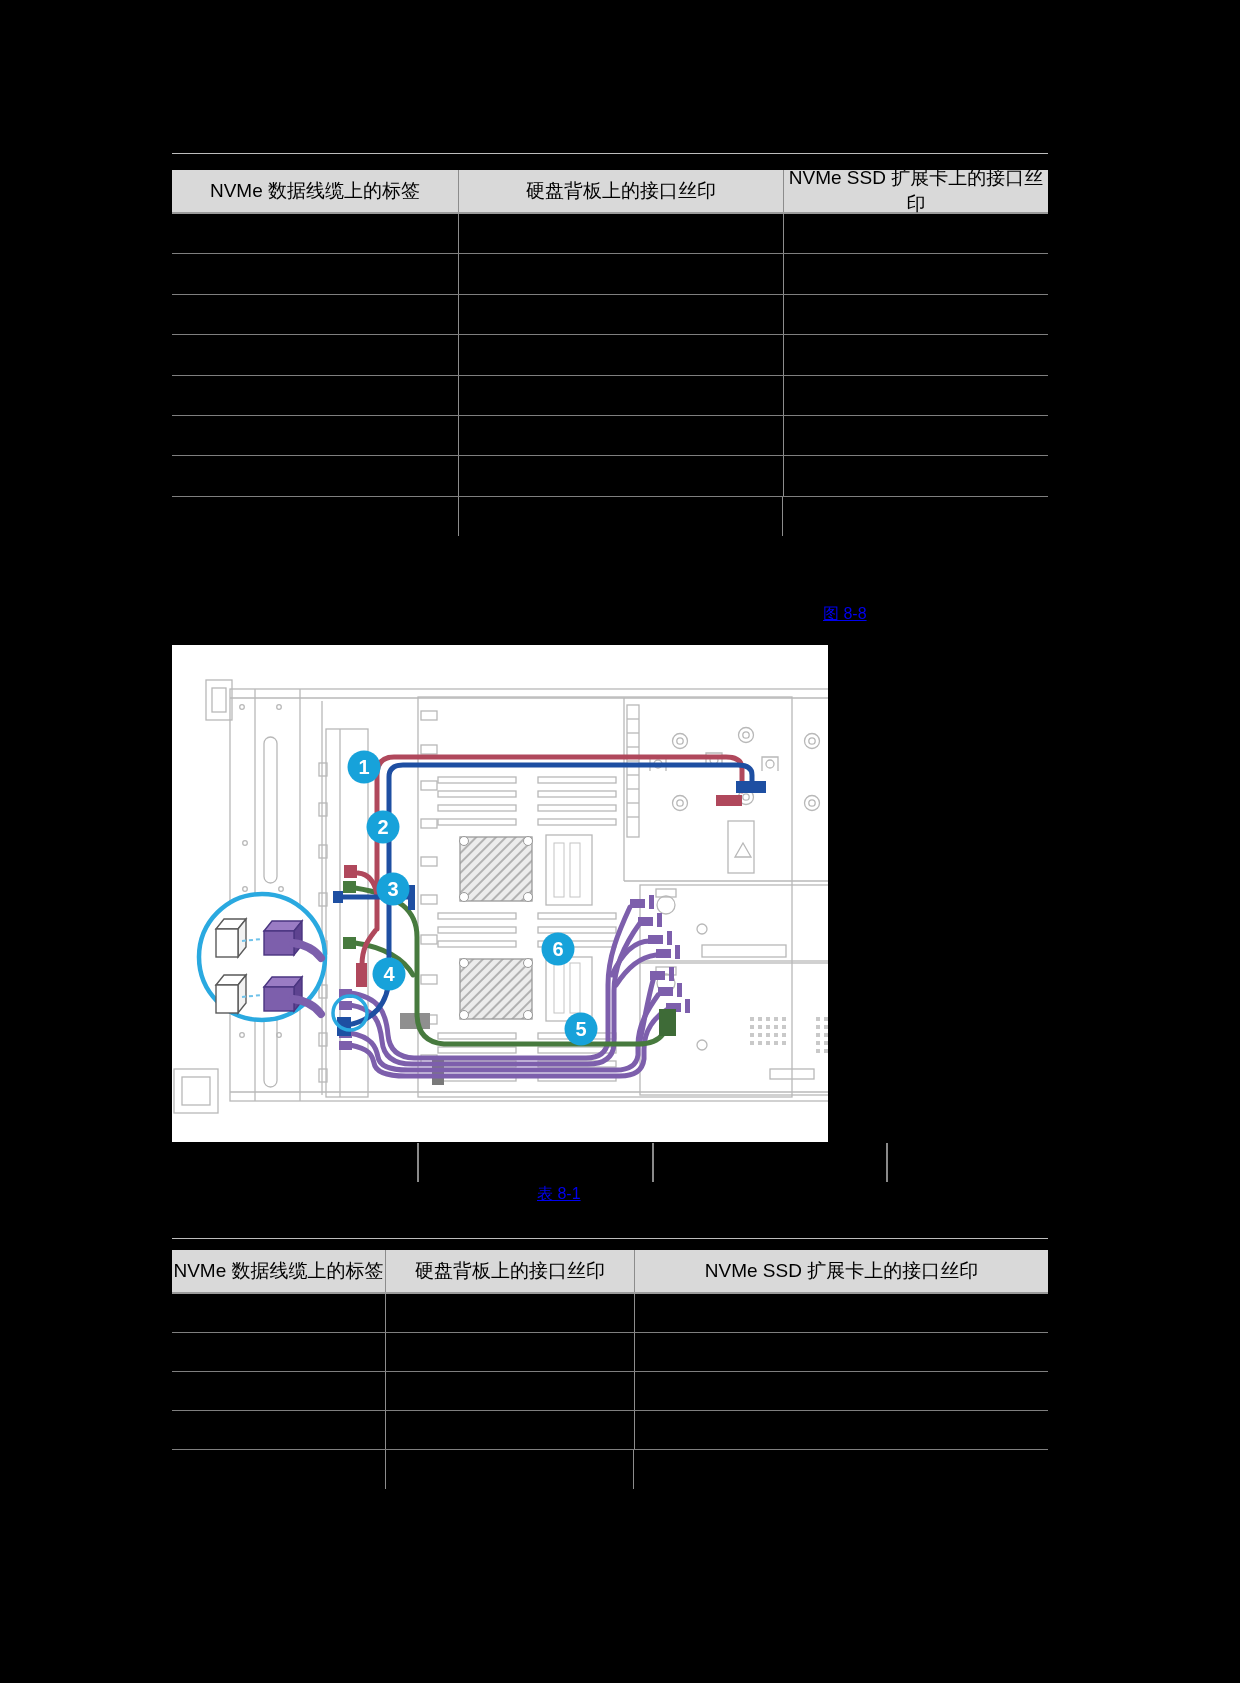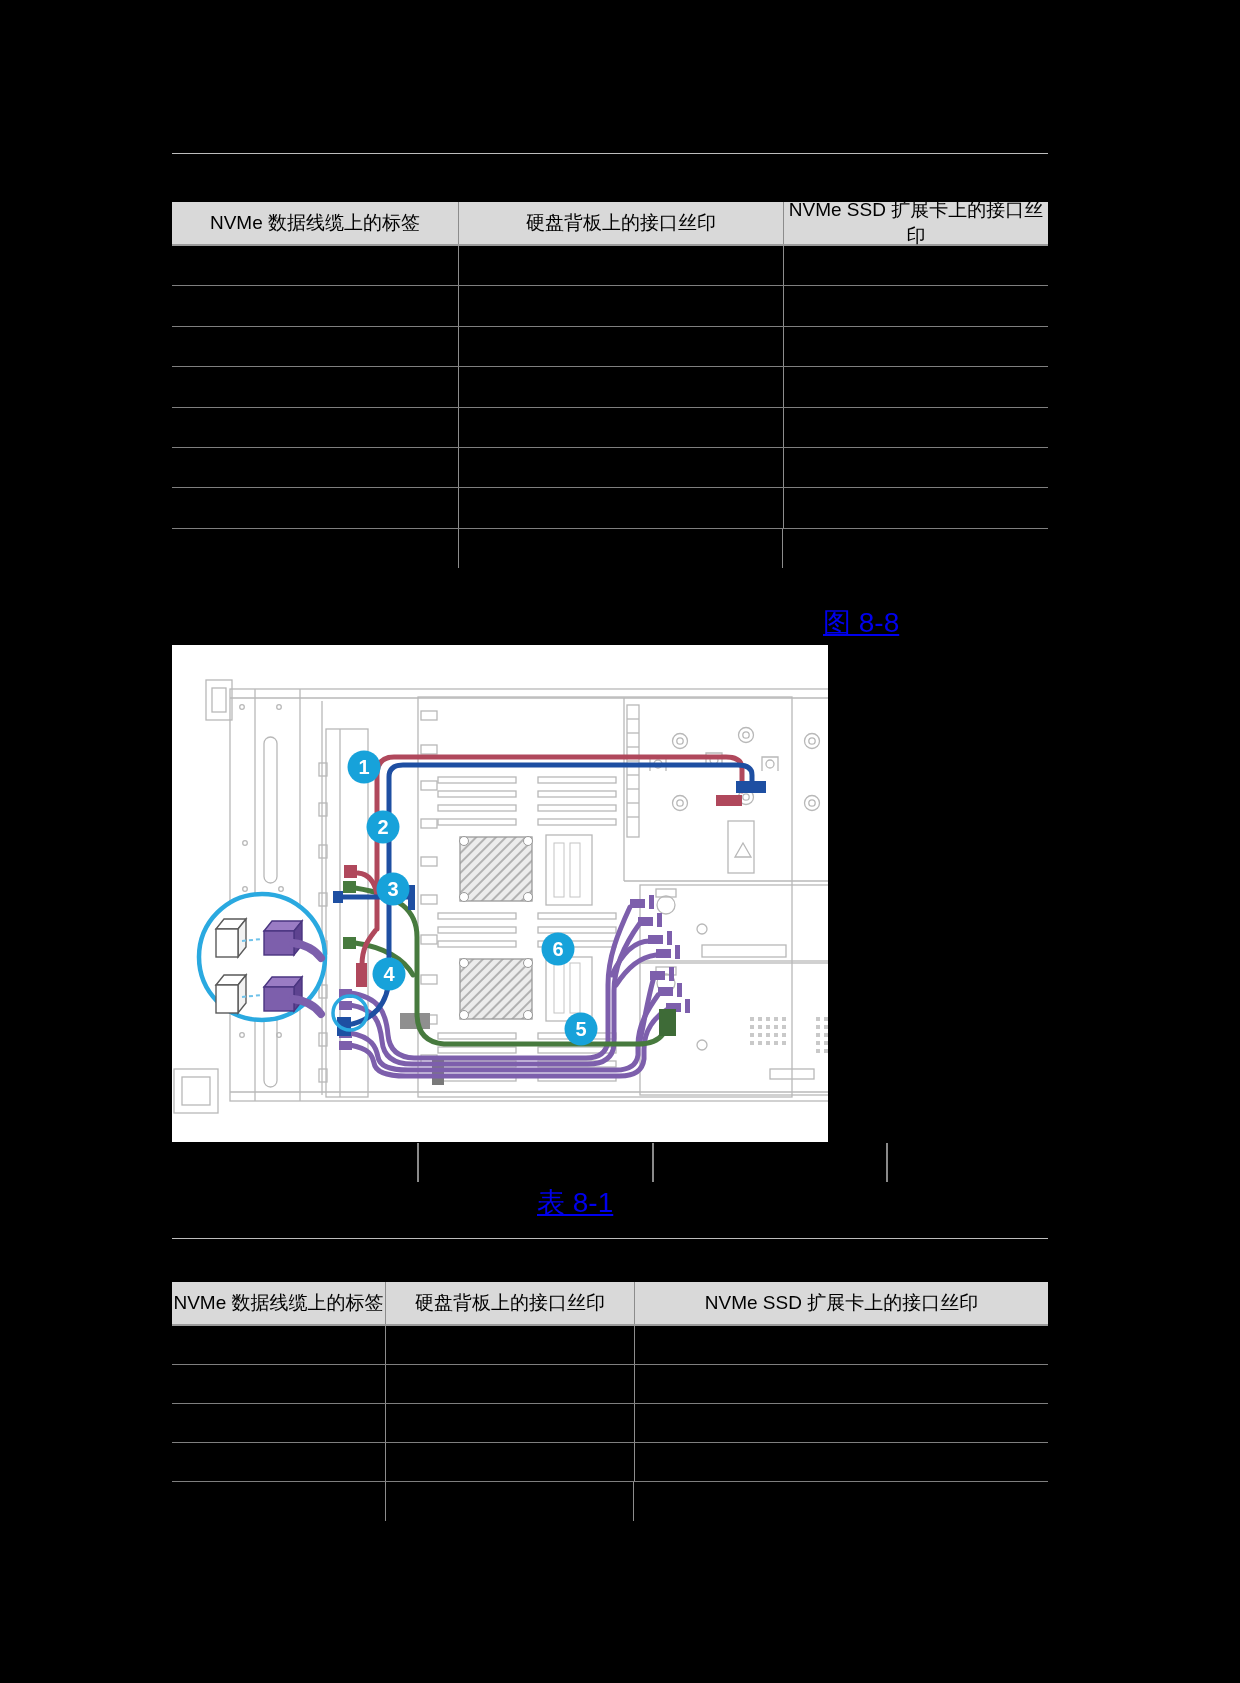--- a/index.html
+++ b/index.html
@@ -1,35 +1,35 @@
 <!DOCTYPE html>
 <html><head>
 <meta charset="utf-8">
 <style>
   html,body{margin:0;padding:0;background:#000;}
   .page{position:relative;width:1240px;height:1683px;background:#000;overflow:hidden;
         font-family:"Liberation Sans","DejaVu Sans",sans-serif;}
   .hline{position:absolute;left:172px;width:876px;height:1px;background:#bdbdbd;}
-  .datatable{position:absolute;left:172px;width:876px;margin-top:32px;}
+  .datatable{position:absolute;left:172px;width:876px;}
   .thead{display:flex;height:42px;background:#d9d9d9;border-bottom:2px solid #9a9a9a;}
   .th{display:flex;align-items:center;justify-content:center;font-size:19px;color:#000;text-align:center;}
   .trow{display:flex;border-bottom:1px solid #7f7f7f;}
   .t1 .trow{height:39.4px;}
   .t2 .trow{height:38px;}
   .trow:last-of-type{border-bottom:2px solid #a8a8a8;}
   .t1 .c1{width:286px;}
   .t1 .c2{width:324px;border-left:1px solid #8c8c8c;}
   .t1 .c3{flex:1;border-left:1px solid #8c8c8c;}
   .t2 .c1{width:213px;}
   .t2 .c2{width:248px;border-left:1px solid #8c8c8c;}
   .t2 .c3{flex:1;border-left:1px solid #8c8c8c;}
   .ttail{position:relative;height:39px;}
   .tv{position:absolute;top:0;width:1px;height:100%;background:#8c8c8c;}
   .vtick{position:absolute;width:2px;height:39px;background:#8a8a8a;}
-  a.doclink{position:absolute;color:#0000ee;text-decoration:underline;font-size:28px;cursor:pointer;}
+  a.doclink{position:absolute;color:#0000ee;text-decoration:underline;font-size:16px;cursor:pointer;}
   .figwrap{position:absolute;left:172px;top:645px;width:656px;height:497px;background:#fff;}
 </style>
 </head>
 <body>
 
 <div class="page">
 
   <div class="hline" style="top:153px"></div>
   <div class="datatable t1" style="top:170px">
     <div class="thead">

